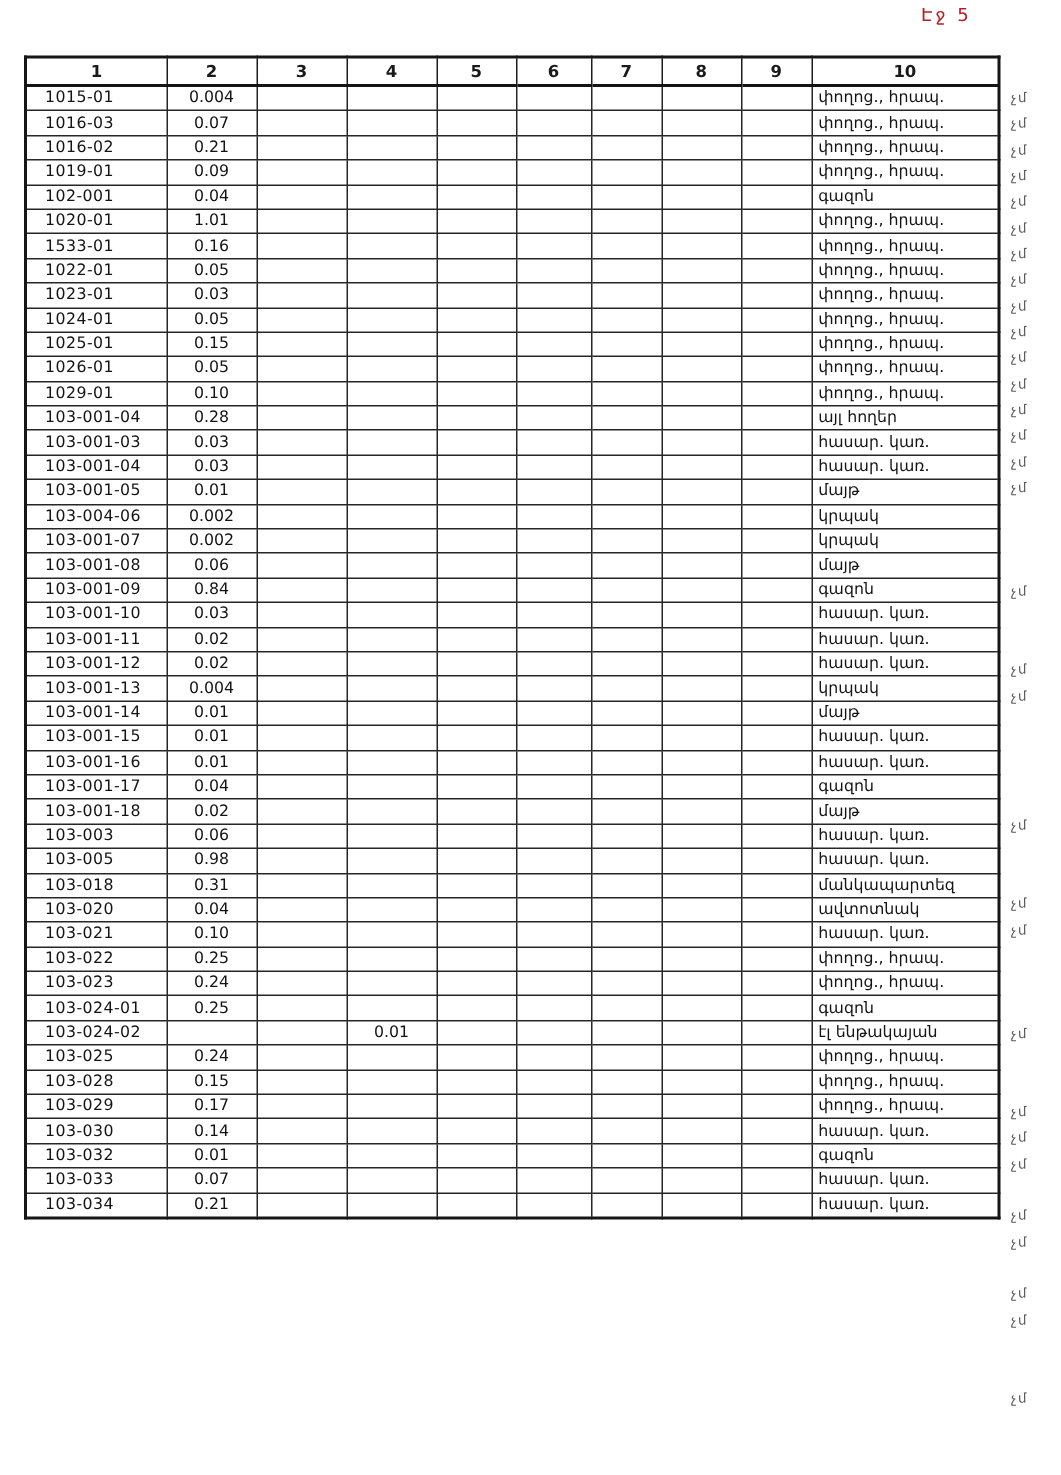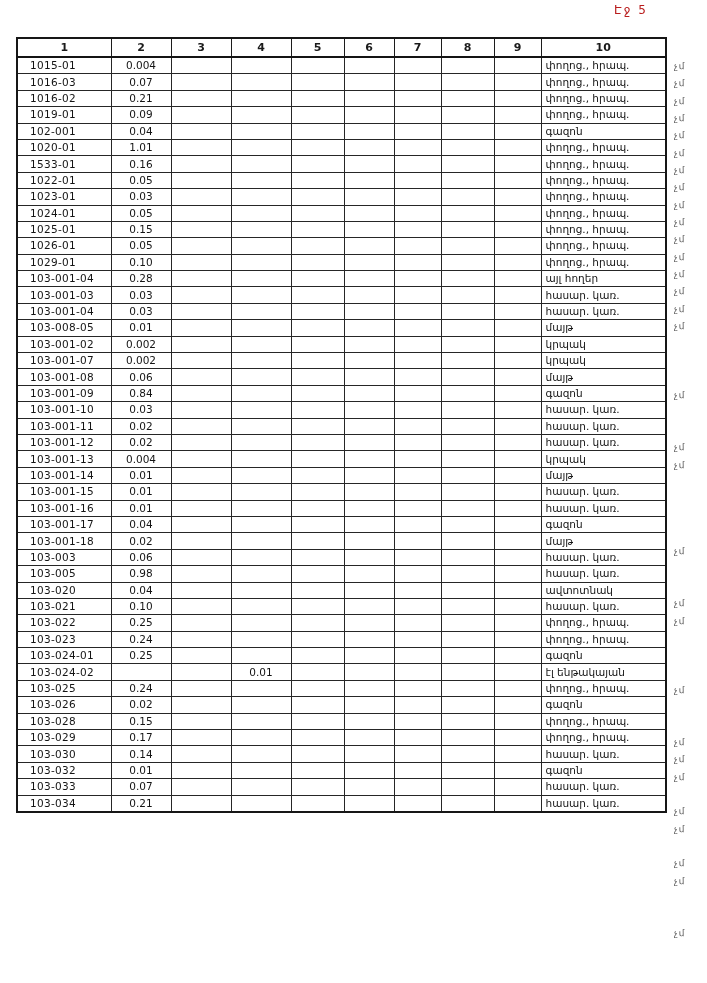--- a/index.html
+++ b/index.html
@@ -258,33 +258,33 @@
         <td class="col-val"></td>
         <td class="col-val"></td>
         <td class="col-val"></td>
         <td class="col-val"></td>
         <td class="col-val"></td>
         <td class="col-val"></td>
         <td class="col-val"></td>
         <td class="col-label">հասար. կառ.</td>
       </tr>
       <tr>
-        <td class="col-id">103-008-05</td>
+        <td class="col-id">103-001-05</td>
         <td class="col-val">0.01</td>
         <td class="col-val"></td>
         <td class="col-val"></td>
         <td class="col-val"></td>
         <td class="col-val"></td>
         <td class="col-val"></td>
         <td class="col-val"></td>
         <td class="col-val"></td>
         <td class="col-label">մայթ</td>
       </tr>
       <tr>
-        <td class="col-id">103-001-02</td>
+        <td class="col-id">103-004-06</td>
         <td class="col-val">0.002</td>
         <td class="col-val"></td>
         <td class="col-val"></td>
         <td class="col-val"></td>
         <td class="col-val"></td>
         <td class="col-val"></td>
         <td class="col-val"></td>
         <td class="col-val"></td>
         <td class="col-label">կրպակ</td>
       </tr>
@@ -450,20 +450,32 @@
         <td class="col-val"></td>
         <td class="col-val"></td>
         <td class="col-val"></td>
         <td class="col-val"></td>
         <td class="col-val"></td>
         <td class="col-val"></td>
         <td class="col-val"></td>
         <td class="col-label">հասար. կառ.</td>
       </tr>
       <tr>
+        <td class="col-id">103-018</td>
+        <td class="col-val">0.31</td>
+        <td class="col-val"></td>
+        <td class="col-val"></td>
+        <td class="col-val"></td>
+        <td class="col-val"></td>
+        <td class="col-val"></td>
+        <td class="col-val"></td>
+        <td class="col-val"></td>
+        <td class="col-label">մանկապարտեզ</td>
+      </tr>
+      <tr>
         <td class="col-id">103-020</td>
         <td class="col-val">0.04</td>
         <td class="col-val"></td>
         <td class="col-val"></td>
         <td class="col-val"></td>
         <td class="col-val"></td>
         <td class="col-val"></td>
         <td class="col-val"></td>
         <td class="col-val"></td>
         <td class="col-label">ավտոտնակ</td>
@@ -532,32 +544,20 @@
         <td class="col-id">103-025</td>
         <td class="col-val">0.24</td>
         <td class="col-val"></td>
         <td class="col-val"></td>
         <td class="col-val"></td>
         <td class="col-val"></td>
         <td class="col-val"></td>
         <td class="col-val"></td>
         <td class="col-val"></td>
         <td class="col-label">փողոց., հրապ.</td>
-      </tr>
-      <tr>
-        <td class="col-id">103-026</td>
-        <td class="col-val">0.02</td>
-        <td class="col-val"></td>
-        <td class="col-val"></td>
-        <td class="col-val"></td>
-        <td class="col-val"></td>
-        <td class="col-val"></td>
-        <td class="col-val"></td>
-        <td class="col-val"></td>
-        <td class="col-label">գազոն</td>
       </tr>
       <tr>
         <td class="col-id">103-028</td>
         <td class="col-val">0.15</td>
         <td class="col-val"></td>
         <td class="col-val"></td>
         <td class="col-val"></td>
         <td class="col-val"></td>
         <td class="col-val"></td>
         <td class="col-val"></td>

